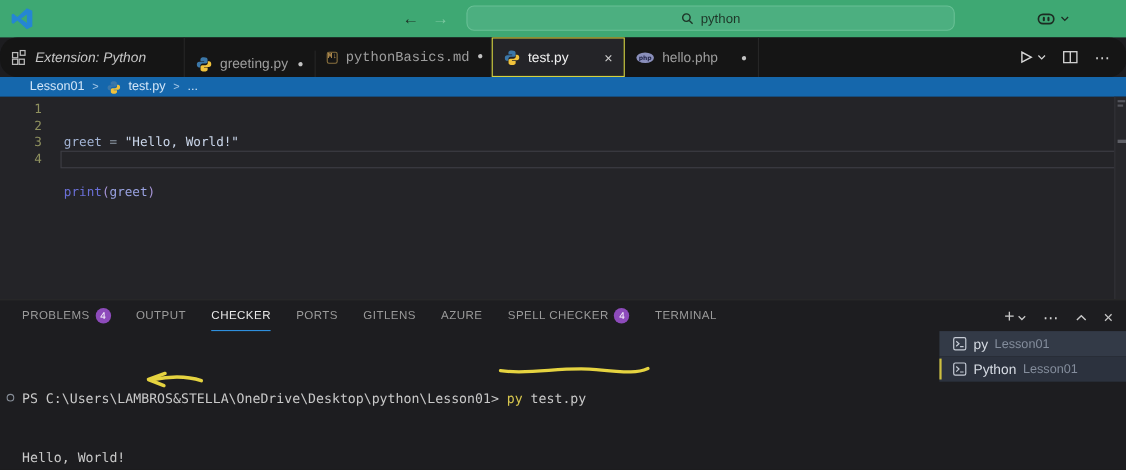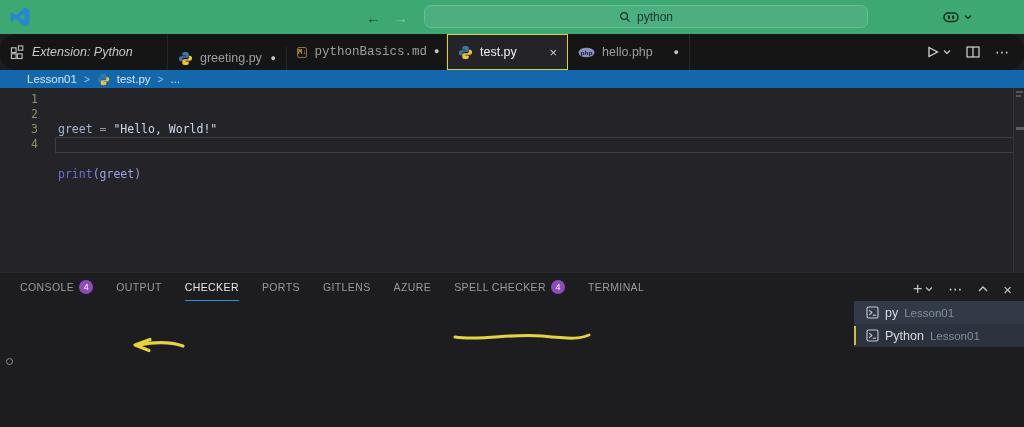--- a/index.html
+++ b/index.html
@@ -194,21 +194,21 @@
   <div class="minimap">
     <div class="mm-mark" style="top:3px;"></div>
     <div class="mm-mark" style="top:7px;width:5px;"></div>
     <div class="mm-mark" style="top:39px;width:9px;height:3px;background:#5e5f66;"></div>
   </div>
 </div>
 
 <div class="panel">
   <div class="panel-tabs">
     <div class="ptab">
-        <span>CONSOLE</span>
+        <span>PROBLEMS</span>
         <span class="badge">4</span>
       </div>
     <div class="ptab">
         <span>OUTPUT</span>
       </div>
     <div class="ptab ptab-active">
         <span>CHECKER</span>
       </div>
     <div class="ptab">
         <span>PORTS</span>
@@ -235,20 +235,25 @@
           <path d="M1 1.5 L4 4.5 L7 1.5" fill="none" stroke="#c8c8c8" stroke-width="1.1"></path>
         </svg>
     </div>
     <span class="ellipsis-glyph">⋯</span>
     <svg width="10" height="6" viewBox="0 0 10 6">
         <path d="M1 5 L5 1 L9 5" fill="none" stroke="#c8c8c8" stroke-width="1.3"></path>
       </svg>
     <span style="font-size:15px;">×</span>
   </div>
 
+  <div class="term">
+    <div class="term-line"><span>PS C:\Users\LAMBROS&amp;STELLA\OneDrive\Desktop\python\Lesson01&gt; </span><span class="tok-cmd">py</span><span> test.py</span></div>
+    <div class="term-line"><span>Hello, World!</span></div>
+    
+  </div>
   <div class="cmd-circle" style="top:85px; position:absolute;"></div>
 
   <div class="term-sidebar">
     <div class="trow trow-0">
       <svg width="13" height="13" viewBox="0 0 13 13">
           <rect x="1" y="1" width="11" height="11" rx="1.5" fill="none" stroke="#c6ccd6" stroke-width="1.1"></rect>
           <path d="M3.3 4.2 L5.8 6.5 L3.3 8.8" fill="none" stroke="#c6ccd6" stroke-width="1.1"></path>
           <line x1="6.8" y1="9.2" x2="10" y2="9.2" stroke="#c6ccd6" stroke-width="1.1"></line>
         </svg>
       <span class="tname">py</span>

